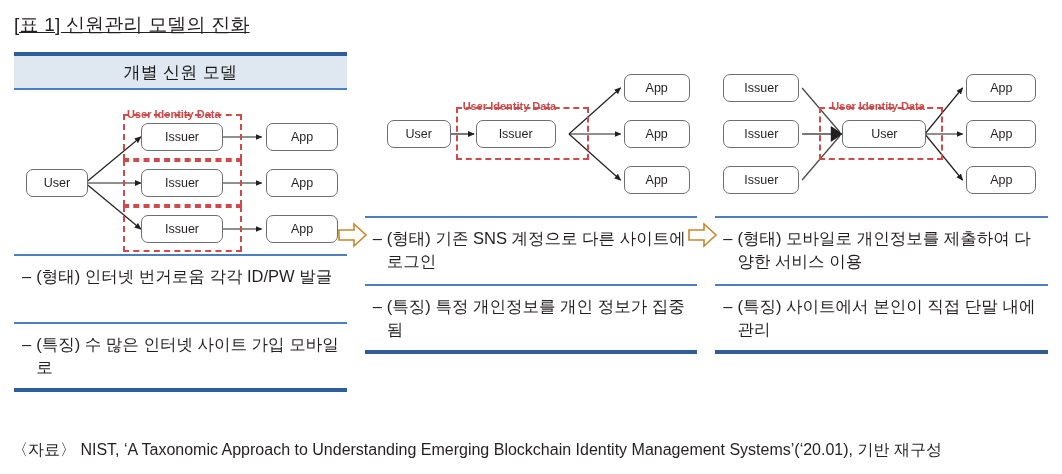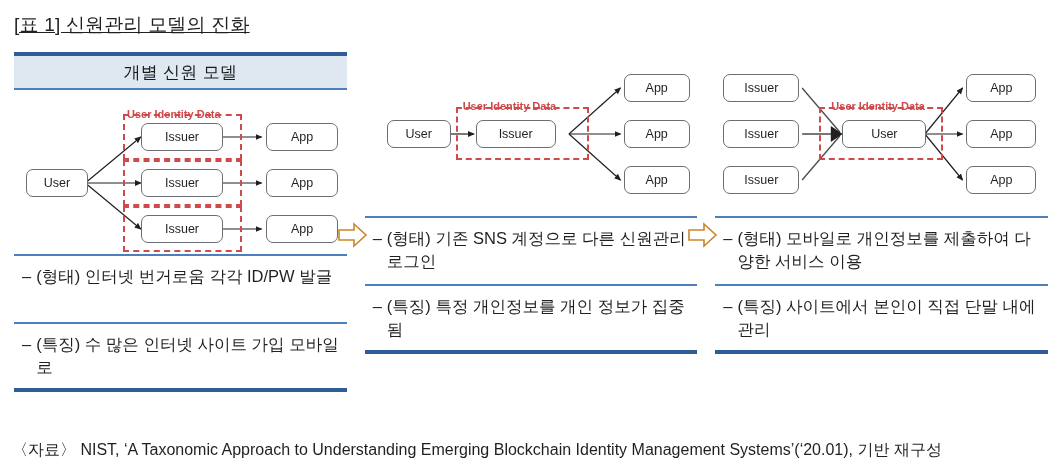--- a/index.html
+++ b/index.html
@@ -198,21 +198,21 @@
             <span>App</span>
           </div>
         <div class="node" style="left:259px;top:114px;width:66px;height:28px;">
             <span>App</span>
           </div>
       </div>
 
       <div class="text-cell">
         <div class="bullet">
           <span class="dash">–</span>
-          <span class="btext">(형태) 기존 SNS 계정으로 다른 신원관리 로그인</span>
+          <span class="btext">(형태) 기존 SNS 계정으로 다른 사이트에 로그인</span>
         </div>
       </div>
       <div class="text-cell last">
         <div class="bullet">
           <span class="dash">–</span>
           <span class="btext">(특징) 특정 개인정보를 개인 정보가 집중됨</span>
         </div>
       </div>
     </div>
 

